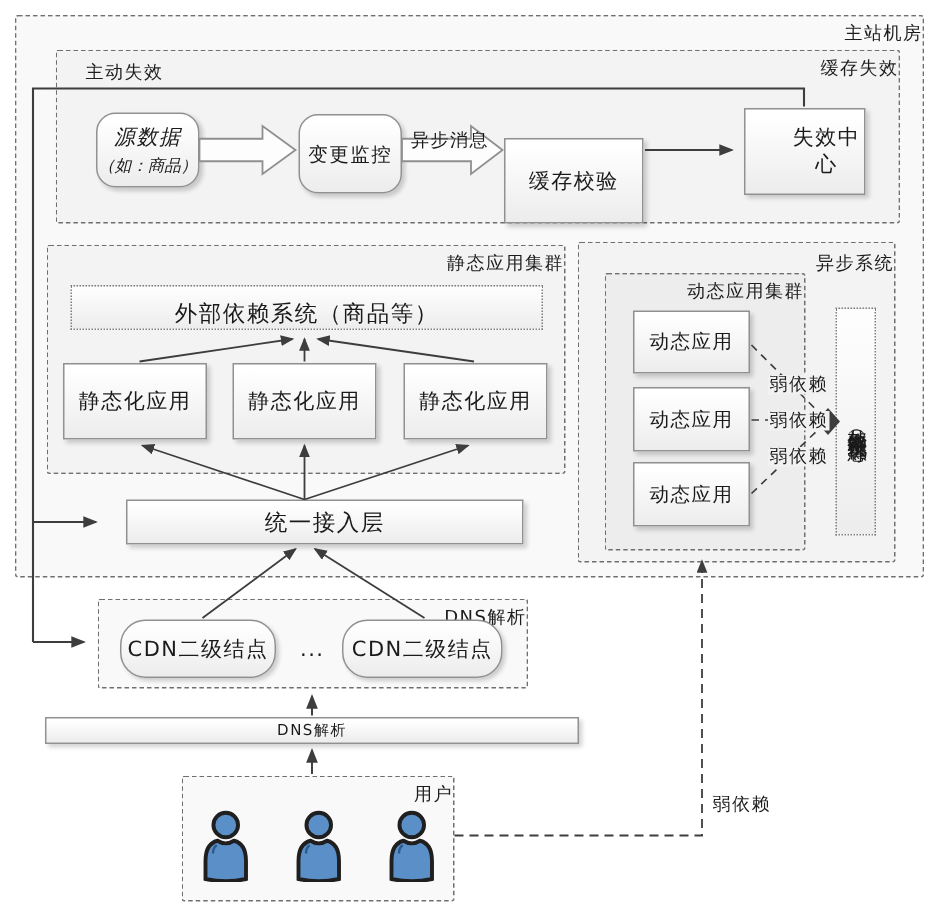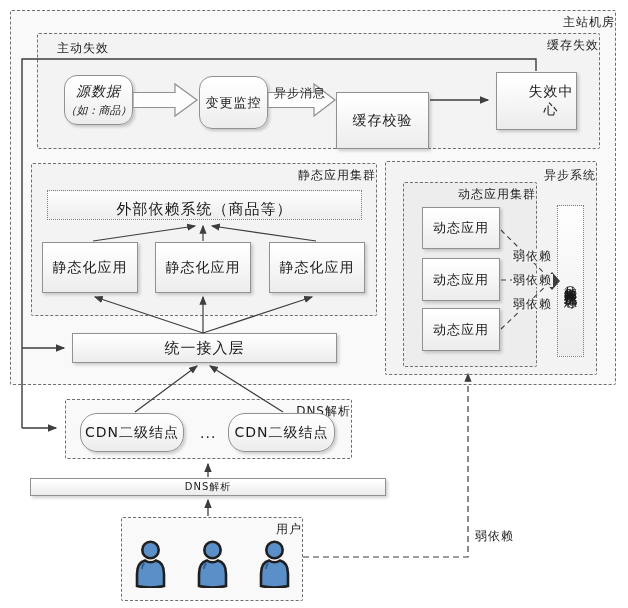--- a/index.html
+++ b/index.html
@@ -132,21 +132,21 @@
   </div>
   <div class="node" style="left:42px;top:242px;width:96px;height:51px;">
     <span>静态化应用</span>
   </div>
   <div class="node" style="left:155px;top:242px;width:96px;height:51px;">
     <span>静态化应用</span>
   </div>
   <div class="node" style="left:269px;top:242px;width:96px;height:51px;">
     <span>静态化应用</span>
   </div>
-  <div class="node" style="left:72px;top:333px;width:265px;height:30px;font-size:15px;">
+  <div class="node" style="left:84px;top:333px;width:265px;height:30px;font-size:15px;">
     <span>统一接入层</span>
   </div>
 
   <div class="node" style="left:422px;top:207px;width:78px;height:42px;font-size:13px;">
     <span>动态应用</span>
   </div>
   <div class="node" style="left:422px;top:258px;width:78px;height:43px;font-size:13px;">
     <span>动态应用</span>
   </div>
   <div class="node" style="left:422px;top:308px;width:78px;height:43px;font-size:13px;">

